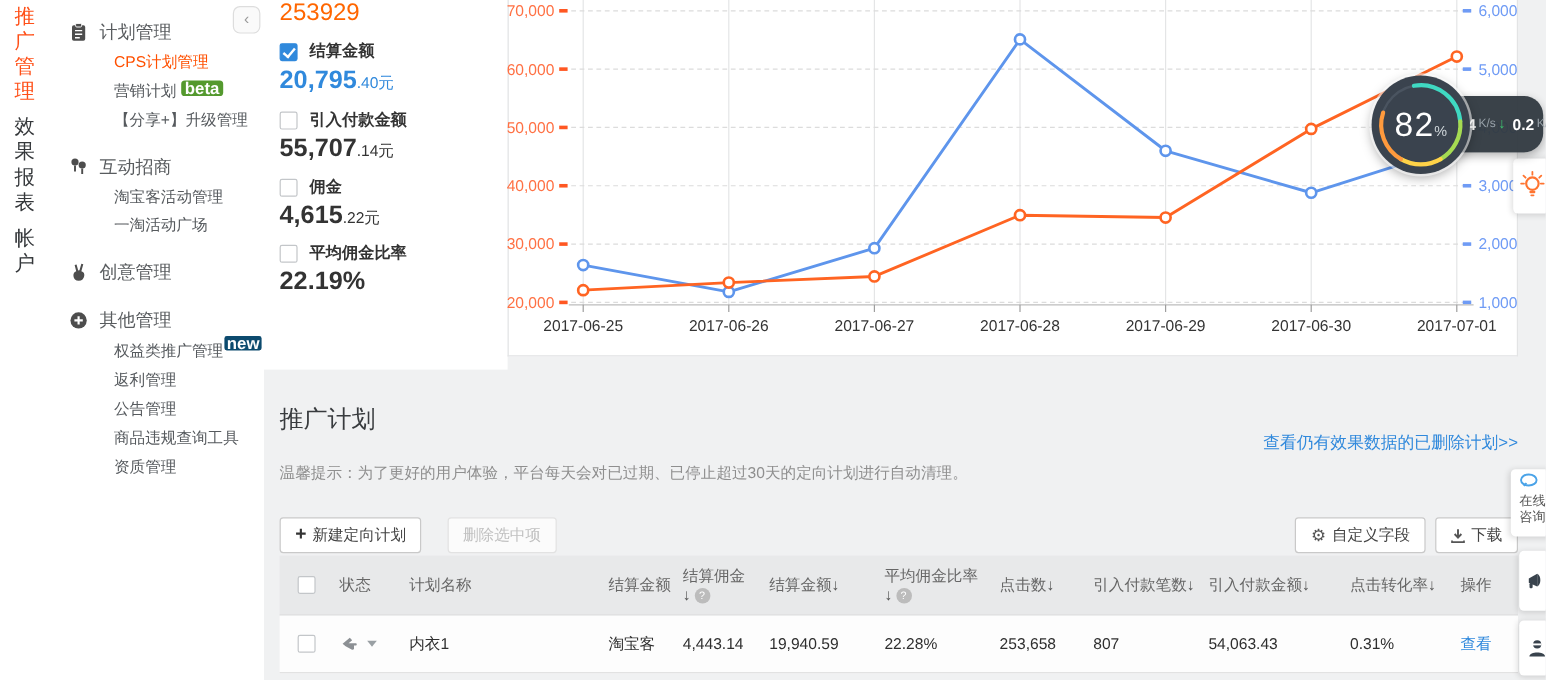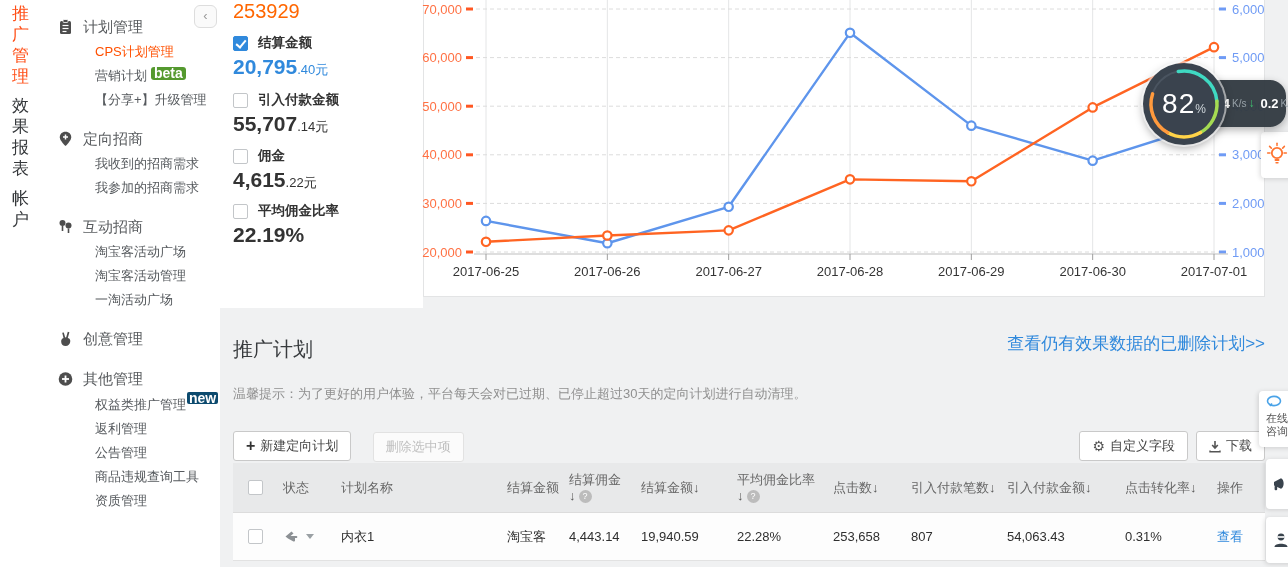--- a/index.html
+++ b/index.html
@@ -67,21 +67,21 @@
   .float-card{position:absolute;background:#fff;border-radius:4px;box-shadow:-1px 1px 5px rgba(0,0,0,.15);
               z-index:20;cursor:pointer;}
   .bulb-card{left:1261px;top:132px;width:40px;height:46px;display:flex;align-items:center;padding-left:5px;}
   .consult-card{left:1259px;top:391px;width:42px;height:56px;text-align:left;padding:3px 0 0 7px;box-sizing:border-box;}
   .consult-card .ctext{font-size:11px;color:#555;line-height:13px;}
   .mega-card{left:1266px;top:459px;width:40px;height:50px;display:flex;align-items:center;padding-left:6px;}
   .service-card{left:1266px;top:517px;width:40px;height:46px;display:flex;align-items:center;padding-left:6px;}
   
   .section{position:absolute;left:220px;top:308px;width:1068px;height:259px;}
   .sec-title{position:absolute;left:13px;top:28px;font-size:20px;color:#383b3e;}
-  .deleted-link{position:absolute;right:23px;top:24px;font-size:17px;color:#3089dc;cursor:pointer;text-decoration:none;}
+  .deleted-link{position:absolute;right:23px;top:52px;font-size:14px;color:#3089dc;cursor:pointer;text-decoration:none;}
   .tip{position:absolute;left:13px;top:77px;font-size:13px;color:#8f8f8f;}
   .toolbar{position:absolute;left:13px;top:123px;width:1032px;height:32px;}
   .btn{display:inline-flex;align-items:center;gap:5px;height:30px;padding:0 12px;background:#fff;
        border:1px solid #c9c9c9;border-radius:3px;font-size:13px;color:#444;cursor:pointer;
        box-sizing:border-box;font-family:inherit;}
   .btn.disabled{color:#c0c0c0;border-color:#e2e2e2;background:#fbfbfb;cursor:default;}
   .btn .plus{font-size:16px;font-weight:bold;color:#333;line-height:1;}
   .btn .gear{font-size:14px;color:#555;line-height:1;}
   .toolbar-right{position:absolute;right:0;top:0;display:flex;gap:8px;}
   .thead{position:absolute;left:13px;top:155px;width:1032px;height:50px;background:#e8e9ea;
@@ -129,42 +129,27 @@
             </svg></span>
           <span>计划管理</span>
         </div>
         <div class="side-item active"><span>CPS计划管理</span></div>
         <div class="side-item"><span>营销计划</span><span class="badge-beta">beta</span></div>
         <div class="side-item"><span>【分享+】升级管理</span></div>
       </div>
       <div class="side-group">
         <div class="side-group-h">
           <span class="gicon"><svg width="15" height="16" viewBox="0 0 15 16">
-              <path d="M7.5 0.8 C3.9 0.8 1.8 3.3 1.8 6.2 C1.8 9.8 7.5 15 7.5 15 C7.5 15 13.2 9.8 13.2 6.2 C13.2 3.3 11.1 0.8 7.5 0.8 Z" fill="#4d4d4d"></path>
-              <g stroke="#fff" stroke-width="1.5">
-                <line x1="7.5" y1="3.5" x2="7.5" y2="8.5"></line>
-                <line x1="5" y1="6" x2="10" y2="6"></line>
-              </g>
-            </svg></span>
-          <span>定向招商</span>
-        </div>
-        <div class="side-item"><span>我收到的招商需求</span></div>
-        <div class="side-item"><span>我参加的招商需求</span></div>
-      </div>
-      <div class="side-group">
-        <div class="side-group-h">
-          <span class="gicon"><svg width="15" height="16" viewBox="0 0 15 16">
               <circle cx="4.5" cy="4" r="3" fill="#4d4d4d"></circle>
               <line x1="4.5" y1="7" x2="4.5" y2="12" stroke="#4d4d4d" stroke-width="1.6"></line>
               <circle cx="10.5" cy="6.5" r="3" fill="#4d4d4d"></circle>
               <line x1="10.5" y1="9.5" x2="10.5" y2="14" stroke="#4d4d4d" stroke-width="1.6"></line>
             </svg></span>
           <span>互动招商</span>
         </div>
-        <div class="side-item"><span>淘宝客活动广场</span></div>
         <div class="side-item"><span>淘宝客活动管理</span></div>
         <div class="side-item"><span>一淘活动广场</span></div>
       </div>
       <div class="side-group">
         <div class="side-group-h">
           <span class="gicon"><svg width="15" height="16" viewBox="0 0 15 16">
               <path d="M5.5 7 L4.2 1.8 L5.8 1.4 L7.2 6.4 L8.2 6.2 L9.8 0.8 L11.4 1.3 L9.8 7 C12 7.6 12.5 9 12.2 11 C11.9 13.2 10.2 15 7.6 15 C5 15 3.4 13.4 3.2 11 C3 9 3.8 7.6 5.5 7 Z" fill="#4d4d4d"></path>
             </svg></span>
           <span>创意管理</span>
         </div>

